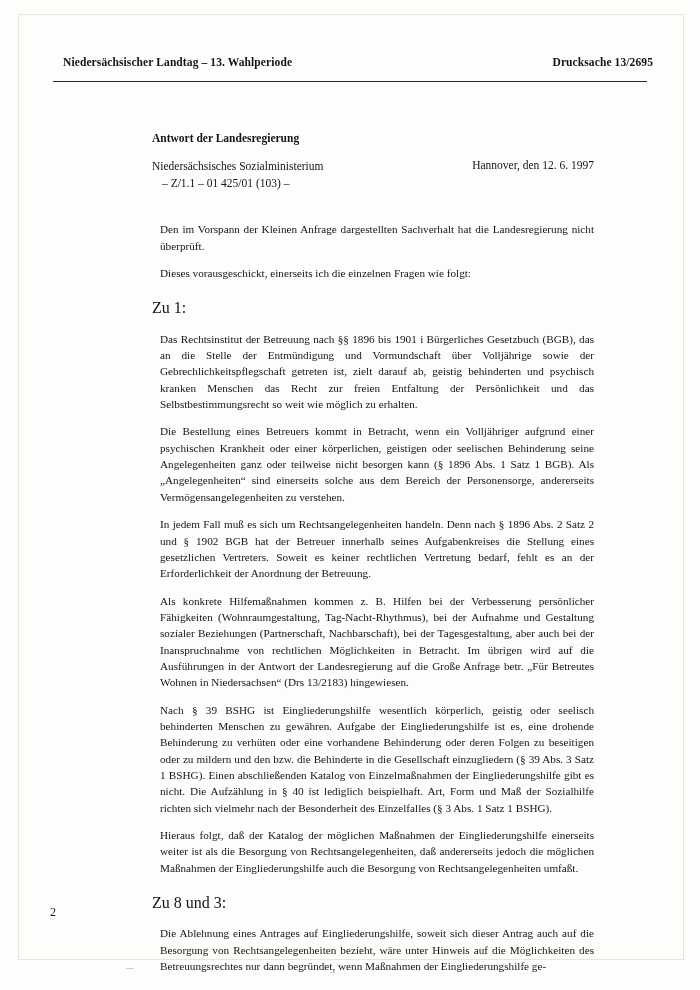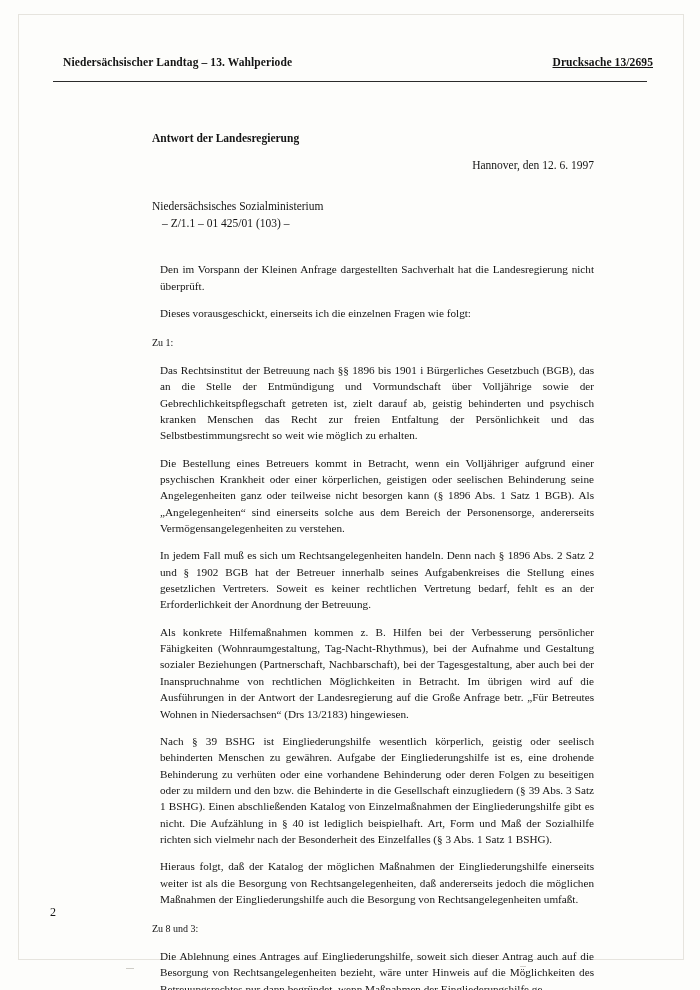--- a/index.html
+++ b/index.html
@@ -37,21 +37,21 @@
     top: 56px;
     width: 590px;
     display: flex;
     justify-content: space-between;
     align-items: baseline;
     font-size: 11.5px;
     font-weight: bold;
     letter-spacing: 0.1px;
   }
   .header-left { white-space: nowrap; }
-  .header-right { white-space: nowrap; text-decoration: underline; }
+  .header-right { white-space: nowrap; }
   .rule {
     position: absolute;
     left: 53px;
     top: 81px;
     width: 594px;
     height: 1px;
     background: #2b2b2b;
   }
   .content {
     position: absolute;
@@ -66,39 +66,38 @@
   }
   .ministry-block {
     display: flex;
     justify-content: space-between;
     align-items: flex-start;
     margin-bottom: 30px;
   }
   .ministry-left {
     font-size: 11.5px;
     line-height: 1.45;
-    margin-top: 40px;
   }
   .ministry-left .sub {
     padding-left: 10px;
   }
   .ministry-right {
     font-size: 11.5px;
     white-space: nowrap;
     padding-top: 1px;
   }
   p.body {
     font-size: 11.2px;
     line-height: 1.46;
     text-align: justify;
     margin: 0 0 11px 8px;
     hyphens: auto;
   }
   p.label {
-    font-size: 10px;
+    font-size: 16px;
     line-height: 1.46;
     text-align: left;
     margin: 0 0 11px 0;
   }
   .gap-sm { height: 4px; }
   .page-number {
     position: absolute;
     left: 50px;
     top: 905px;
     font-size: 12px;

